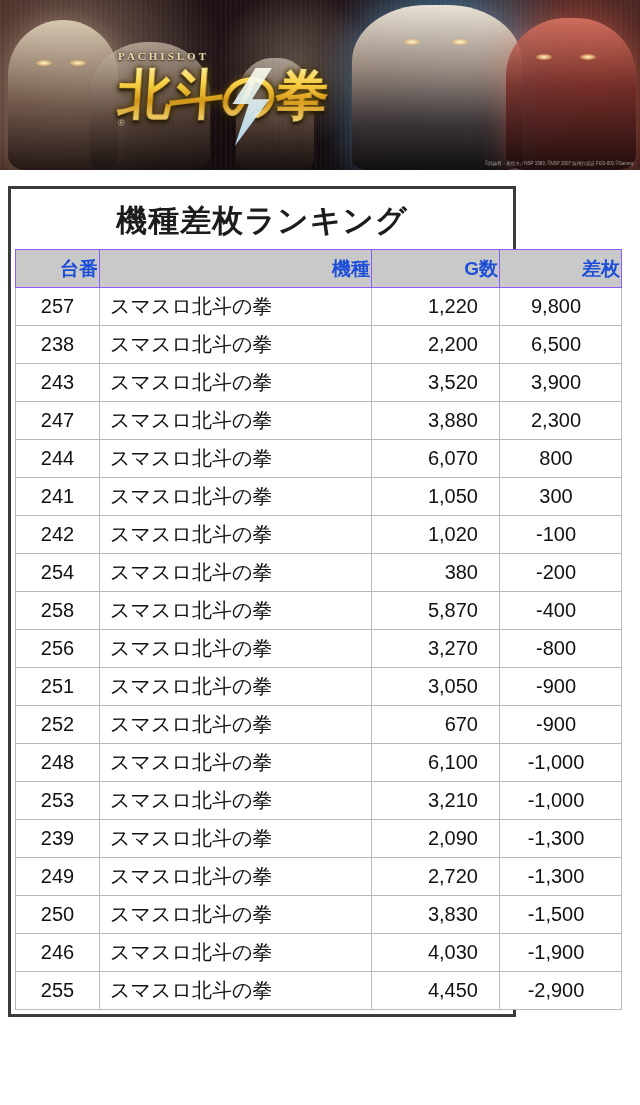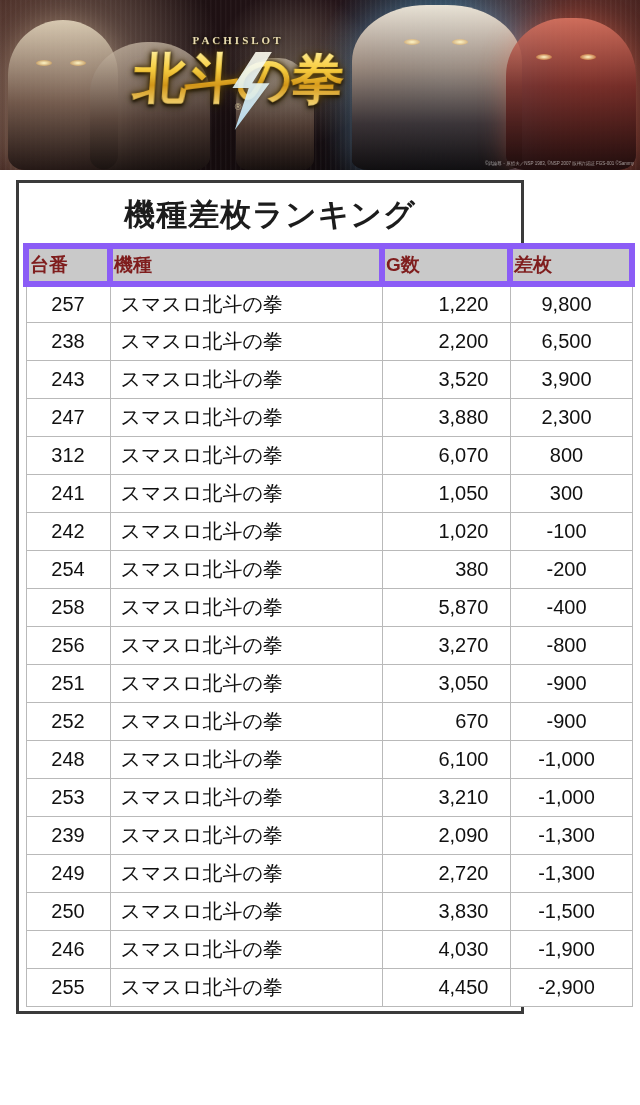--- a/index.html
+++ b/index.html
@@ -76,24 +76,24 @@
   .fig-eye {
     position: absolute;
     width: 16px; height: 6px;
     background: radial-gradient(ellipse at center, #fff6c8 0%, rgba(255,190,80,0.4) 70%, rgba(0,0,0,0) 100%);
     border-radius: 50%;
   }
 
   .logo-wrap {
     position: absolute;
     left: 118px;
-    top: 34px;
+    top: 50px;
     width: 240px;
     height: 104px;
-    text-align: center;
+    text-align: left;
   }
   .logo-small {
     font-size: 11px;
     letter-spacing: 3px;
     color: #e9dcb2;
     text-shadow: 0 0 4px #000, 0 1px 0 #5a4a20;
     font-family: "Liberation Serif", serif;
     font-weight: bold;
   }
   .logo-main {
@@ -136,26 +136,25 @@
     color: rgba(255,255,255,0.55);
     text-align: right;
     max-width: 210px;
     font-family: "Liberation Sans", sans-serif;
   }
 
   
   .card {
     position: absolute;
     left: 8px;
-    top: 180px;
+    top: 186px;
     width: 508px;
     background: #ffffff;
     border: 3px solid #3b3b3b;
     padding: 4px;
-    margin-left: 8px;
   }
   .title {
     height: 56px;
     display: flex;
     align-items: center;
     justify-content: center;
     font-size: 31px;
     font-weight: bold;
     color: #1c1c1c;
     letter-spacing: 1px;
@@ -166,26 +165,26 @@
     border-collapse: collapse;
     table-layout: fixed;
   }
   col.c-dai   { width: 84px; }
   col.c-kishu { width: 272px; }
   col.c-g     { width: 128px; }
   col.c-sa    { width: 122px; }
 
   thead th {
     background: #c9c9c9;
-    border: 6px solid #8b5cf6;
+    border: 1px solid #8b5cf6;
     height: 38px;
     font-size: 19px;
     font-weight: bold;
-    color: #7f1d1d;
-    text-align: left;
+    color: #1d4ed8;
+    text-align: right;
   }
   tbody td {
     border: 1px solid #b9b9b9;
     height: 38px;
     font-size: 20px;
     color: #111111;
     background: #ffffff;
   }
   td.dai    { text-align: center; }
   td.kishu  { text-align: left; padding-left: 10px; }
@@ -262,21 +261,21 @@
             <td class="g">3,520</td>
             <td class="sa">3,900</td>
           </tr>
           <tr>
             <td class="dai">247</td>
             <td class="kishu">スマスロ北斗の拳</td>
             <td class="g">3,880</td>
             <td class="sa">2,300</td>
           </tr>
           <tr>
-            <td class="dai">312</td>
+            <td class="dai">244</td>
             <td class="kishu">スマスロ北斗の拳</td>
             <td class="g">6,070</td>
             <td class="sa">800</td>
           </tr>
           <tr>
             <td class="dai">241</td>
             <td class="kishu">スマスロ北斗の拳</td>
             <td class="g">1,050</td>
             <td class="sa">300</td>
           </tr>

